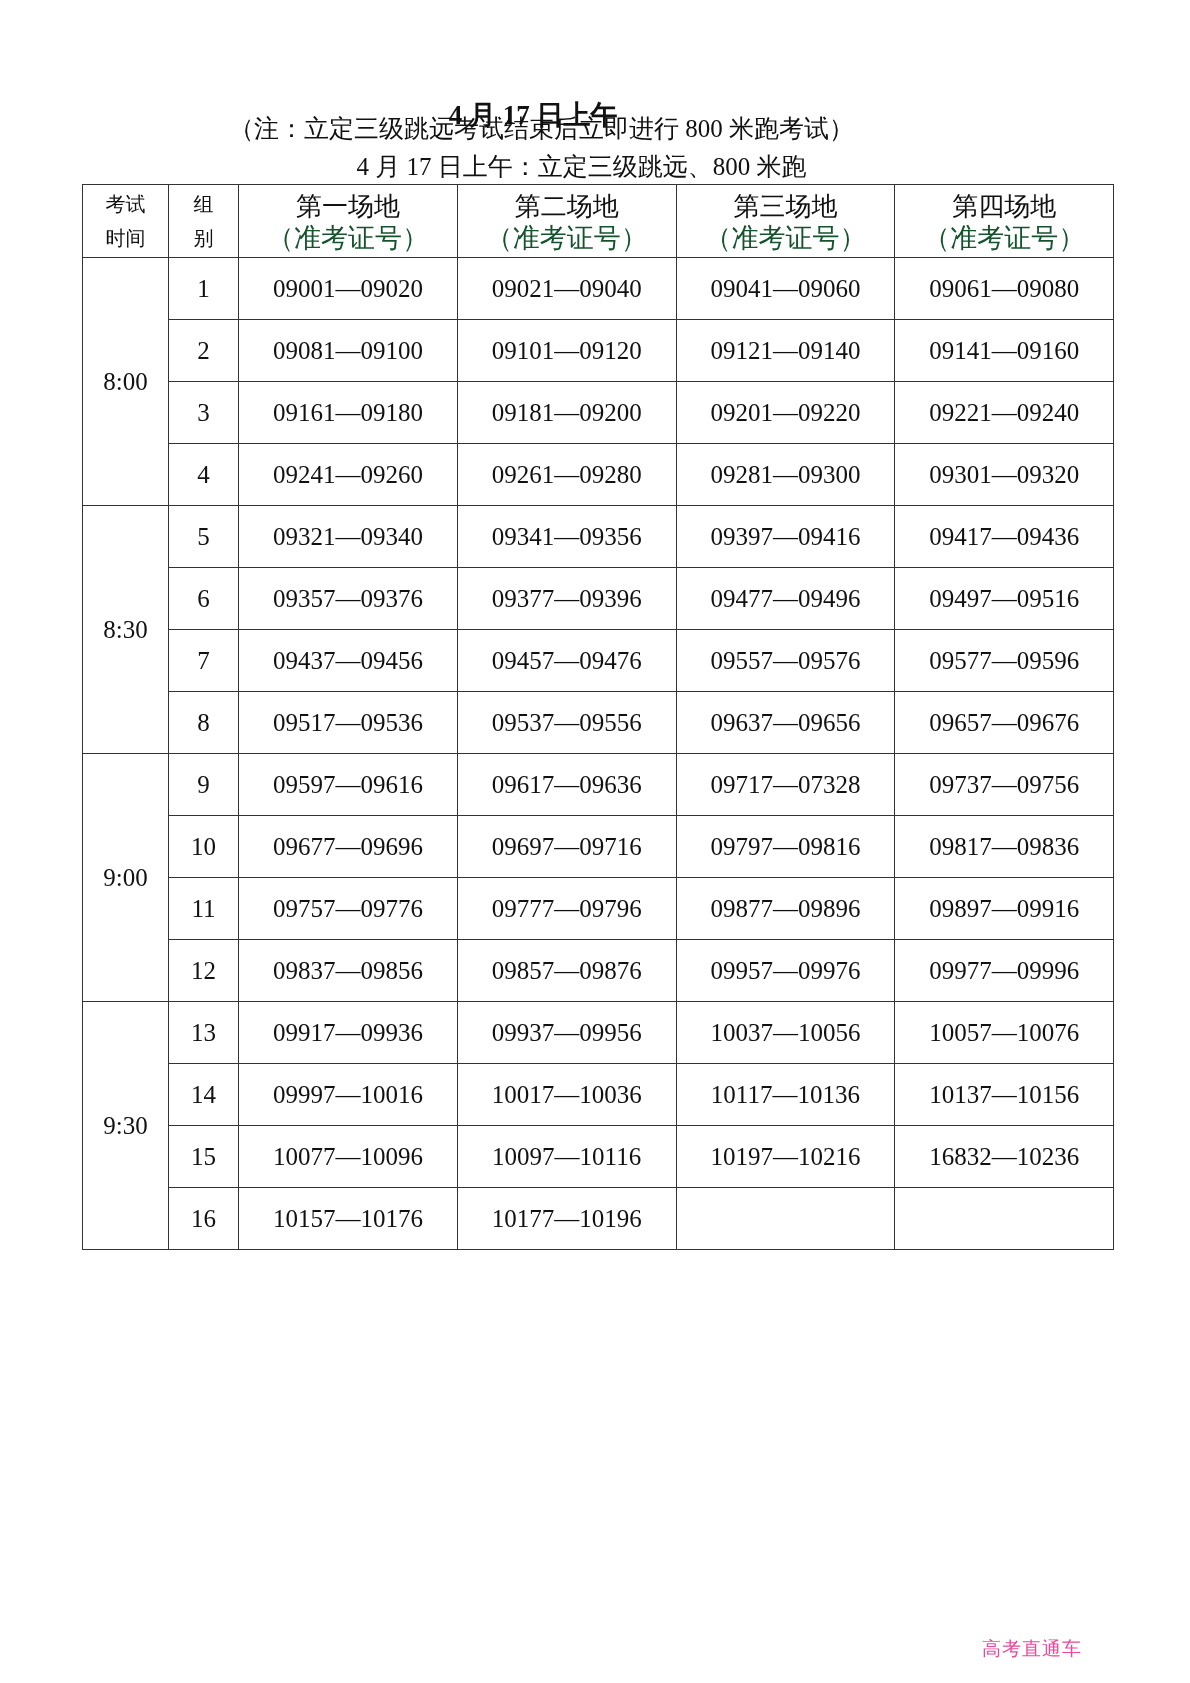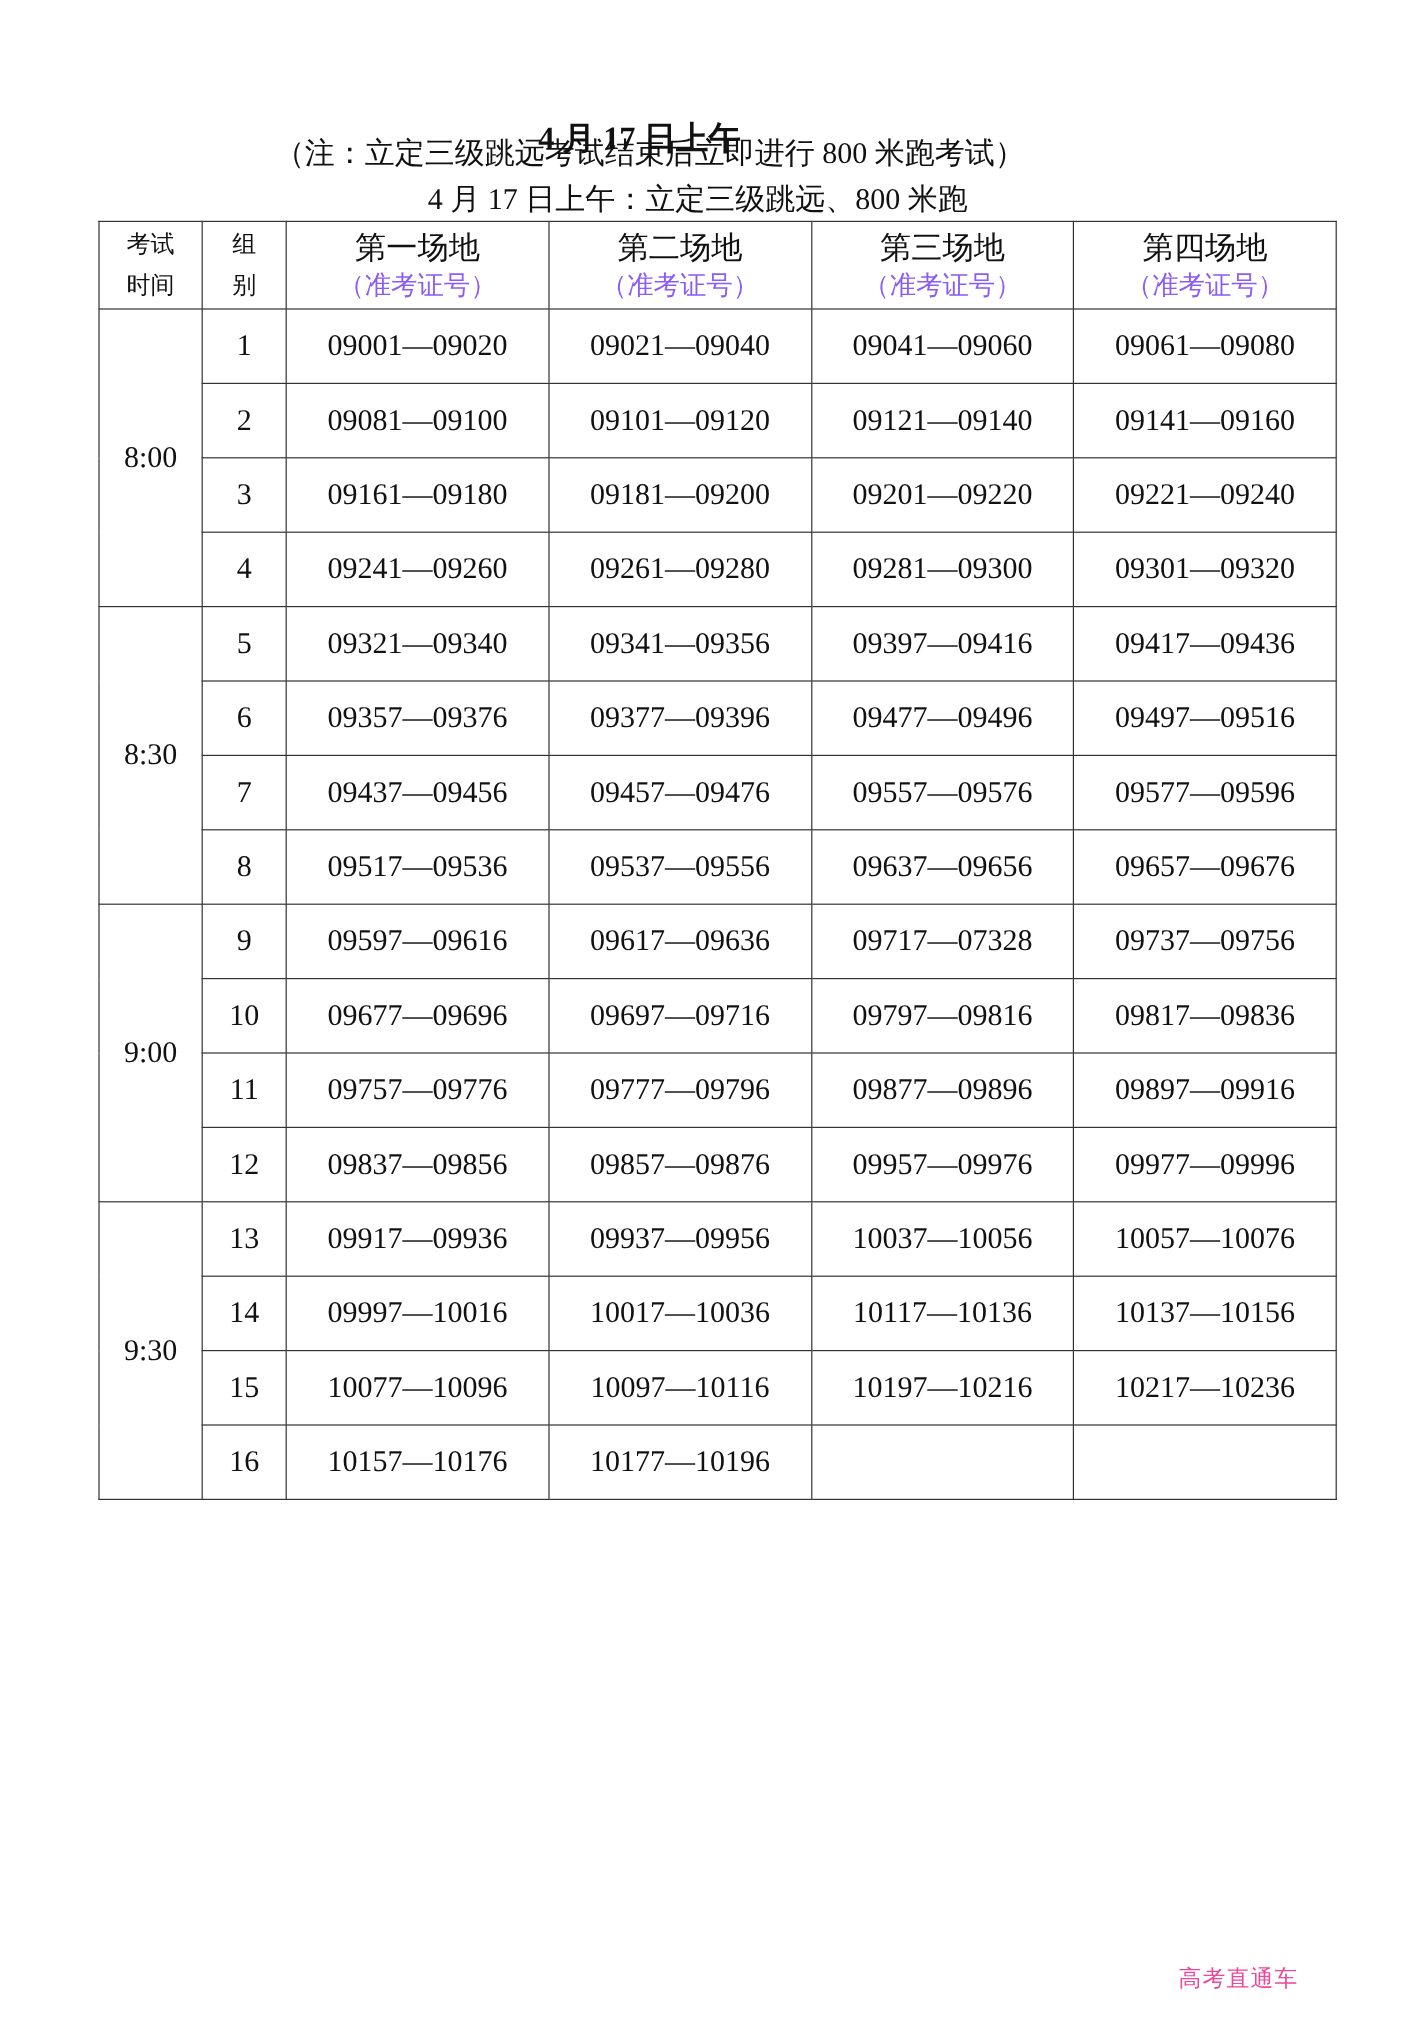--- a/index.html
+++ b/index.html
@@ -51,21 +51,21 @@
       vertical-align: middle;
       padding: 0;
       font-weight: normal;
     }
     table.schedule th {
       height: 72px;
       font-size: 25px;
       line-height: 32px;
     }
     th .hdr-main { display: block; font-size: 26px; line-height: 34px; }
-    th .hdr-sub { display: block; font-size: 22px; line-height: 28px; color: #8b5cf6; }
+    th .hdr-sub { display: block; font-size: 27px; line-height: 28px; color: #14532d; }
     th .hdr-two { display: block; font-size: 20px; line-height: 34px; }
 
     table.schedule td {
       height: 61px;
       font-size: 25px;
       letter-spacing: 0px;
     }
     td.time-cell { font-size: 24px; margin-left: 16px; }
     td.group-cell { font-size: 24px; }
     td.range-cell { font-size: 25px; }
@@ -233,21 +233,21 @@
       <td class="range-cell">09997—10016</td>
       <td class="range-cell">10017—10036</td>
       <td class="range-cell">10117—10136</td>
       <td class="range-cell">10137—10156</td>
     </tr>
     <tr>
       <td class="group-cell">15</td>
       <td class="range-cell">10077—10096</td>
       <td class="range-cell">10097—10116</td>
       <td class="range-cell">10197—10216</td>
-      <td class="range-cell">10217—10236</td>
+      <td class="range-cell">16832—10236</td>
     </tr>
     <tr>
       <td class="group-cell">16</td>
       <td class="range-cell">10157—10176</td>
       <td class="range-cell">10177—10196</td>
       <td class="range-cell"></td>
       <td class="range-cell"></td>
     </tr>
   </tbody>
 </table>

